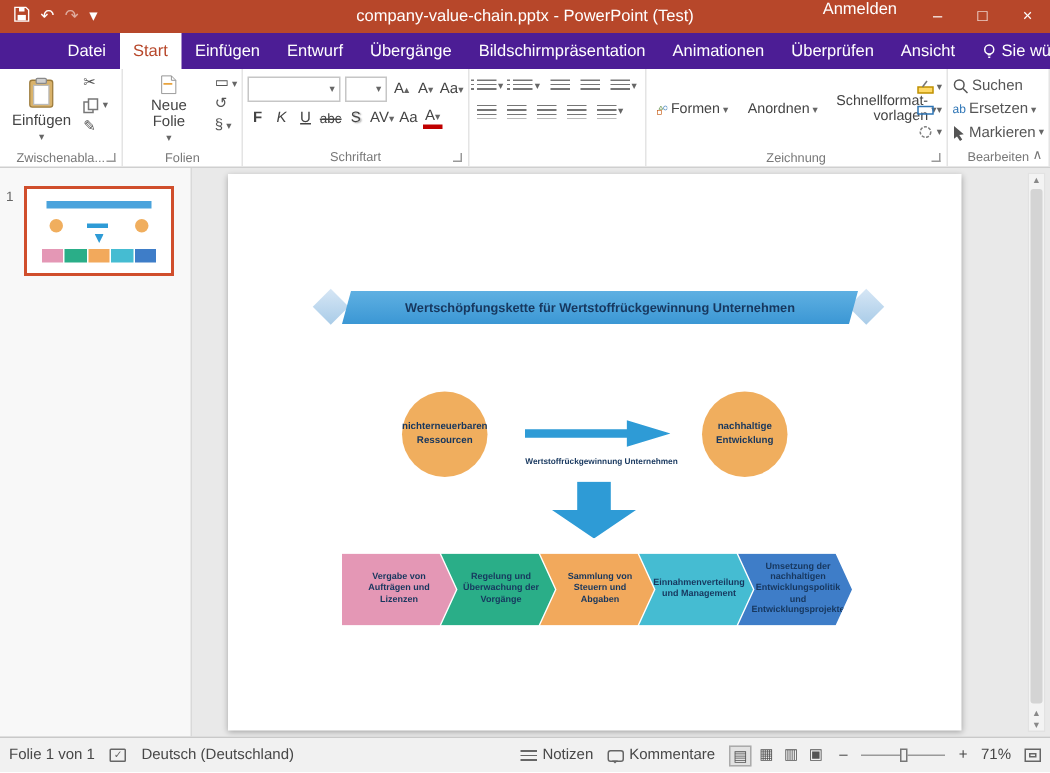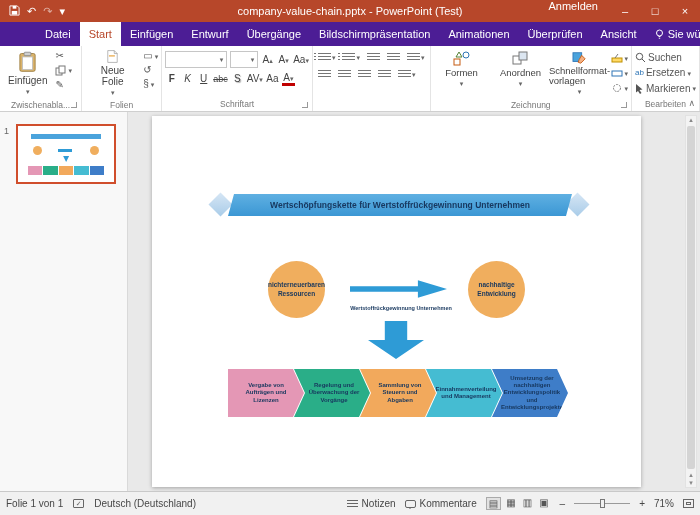--- a/index.html
+++ b/index.html
@@ -38,21 +38,21 @@
   .sel { border:1px solid #C6C6C6; height:17px; background:#fff; display:flex; align-items:center; justify-content:space-between; padding:0 3px; color:#999; }
   .sel.name { width:62px; } .sel.size { width:28px; }
   .fbtn { min-width:13px; text-align:center; font-size:10px; color:#444; line-height:14px; }
   .fbtn.b { font-weight:bold; } .fbtn.i { font-style:italic; } .fbtn.u { text-decoration:underline; }
   .fbtn.strike { text-decoration:line-through; font-size:9px; }
   .fbtn.shadow { text-shadow:1px 1px 1px #aaa; }
   .fbtn.reda { border-bottom:3px solid #C00000; line-height:11px; }
   .licon { display:inline-block; width:13px; height:9px; background:repeating-linear-gradient(to bottom,#767676 0 1px,transparent 1px 3px); }
   .licon.dots { position:relative; } .licon.dots::before { content:""; position:absolute; left:-4px; top:0; width:2px; height:9px; background:repeating-linear-gradient(to bottom,#767676 0 1px,transparent 1px 3px); }
   .pbtn { padding:2px 2px; display:flex; align-items:center; gap:1px; }
-  .drawbtn { display:flex; flex-direction:column; align-items:center; justify-content:flex-start; gap:2px; padding:3px 4px; height:50px; width:56px; text-align:left; }
+  .drawbtn { display:flex; align-items:center; justify-content:flex-start; gap:2px; padding:3px 4px; height:50px; width:56px; text-align:right; }
   .drawbtn .blabel { font-size:9.5px; line-height:1.05; color:#444; }
   .fxcol { display:flex; flex-direction:column; gap:5px; padding-top:5px; }
   .editrows { display:flex; flex-direction:column; gap:5px; padding-top:4px; }
   .collapse { position:absolute; right:5px; bottom:3px; font-size:9px; color:#777; }
 
   
   .main { position:absolute; top:112px; left:0; right:0; bottom:24px; display:flex; background:#E9E9E9; }
   .thumbs { width:128px; background:#F8F8F8; border-right:1px solid #D9D9D9; padding-top:12px; position:relative; }
   .slide-num { position:absolute; left:4px; top:14px; font-size:9px; color:#666; }
   .thumb { margin-left:16px; width:100px; height:60px; background:#fff; border:2px solid #D04E2C; position:relative; }

